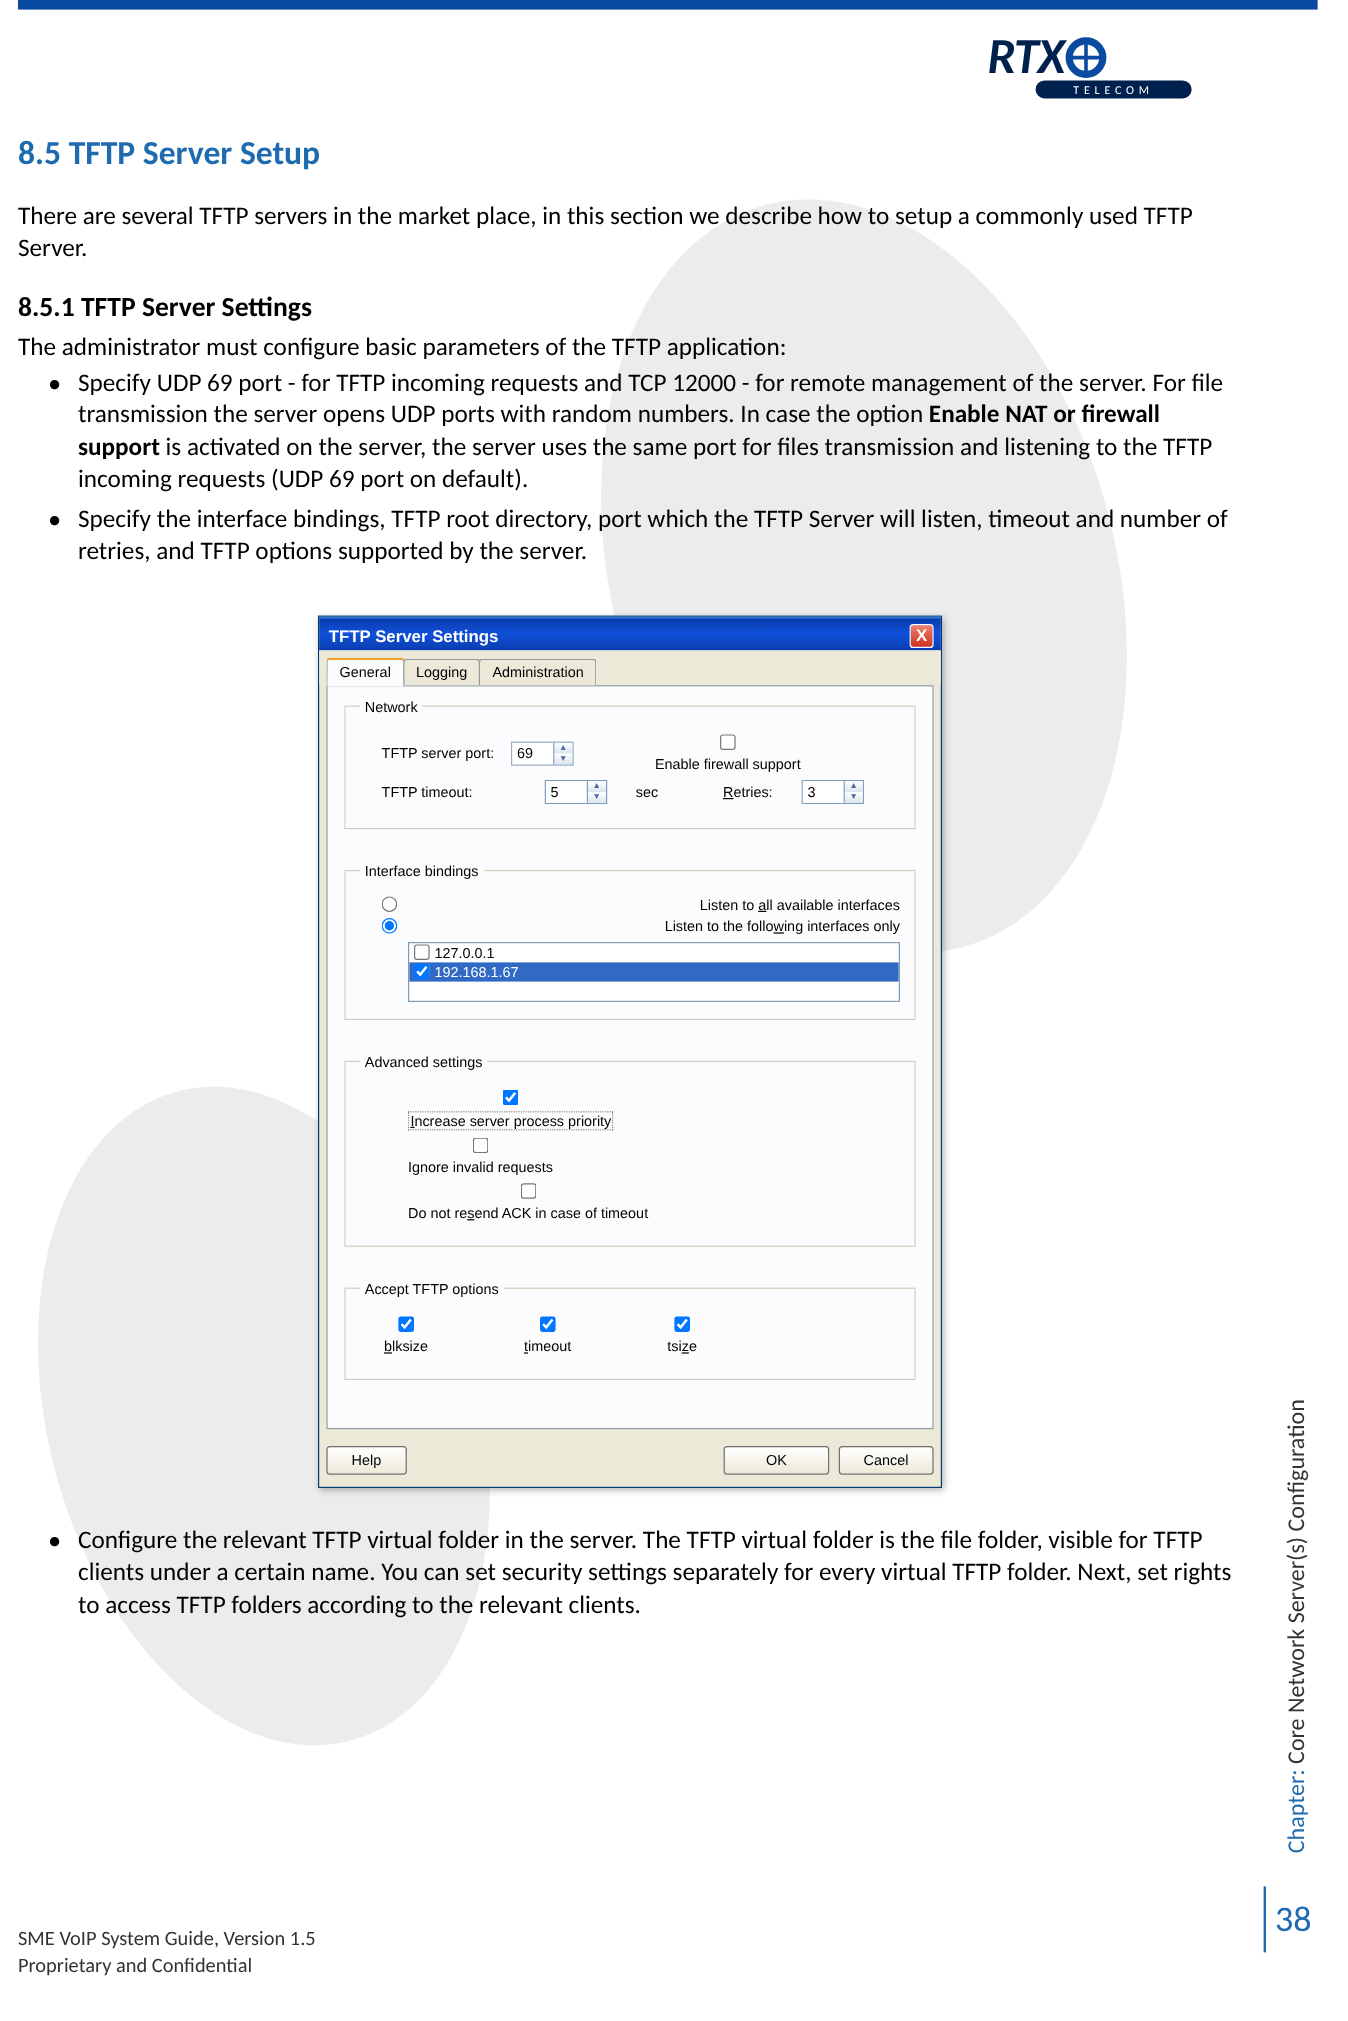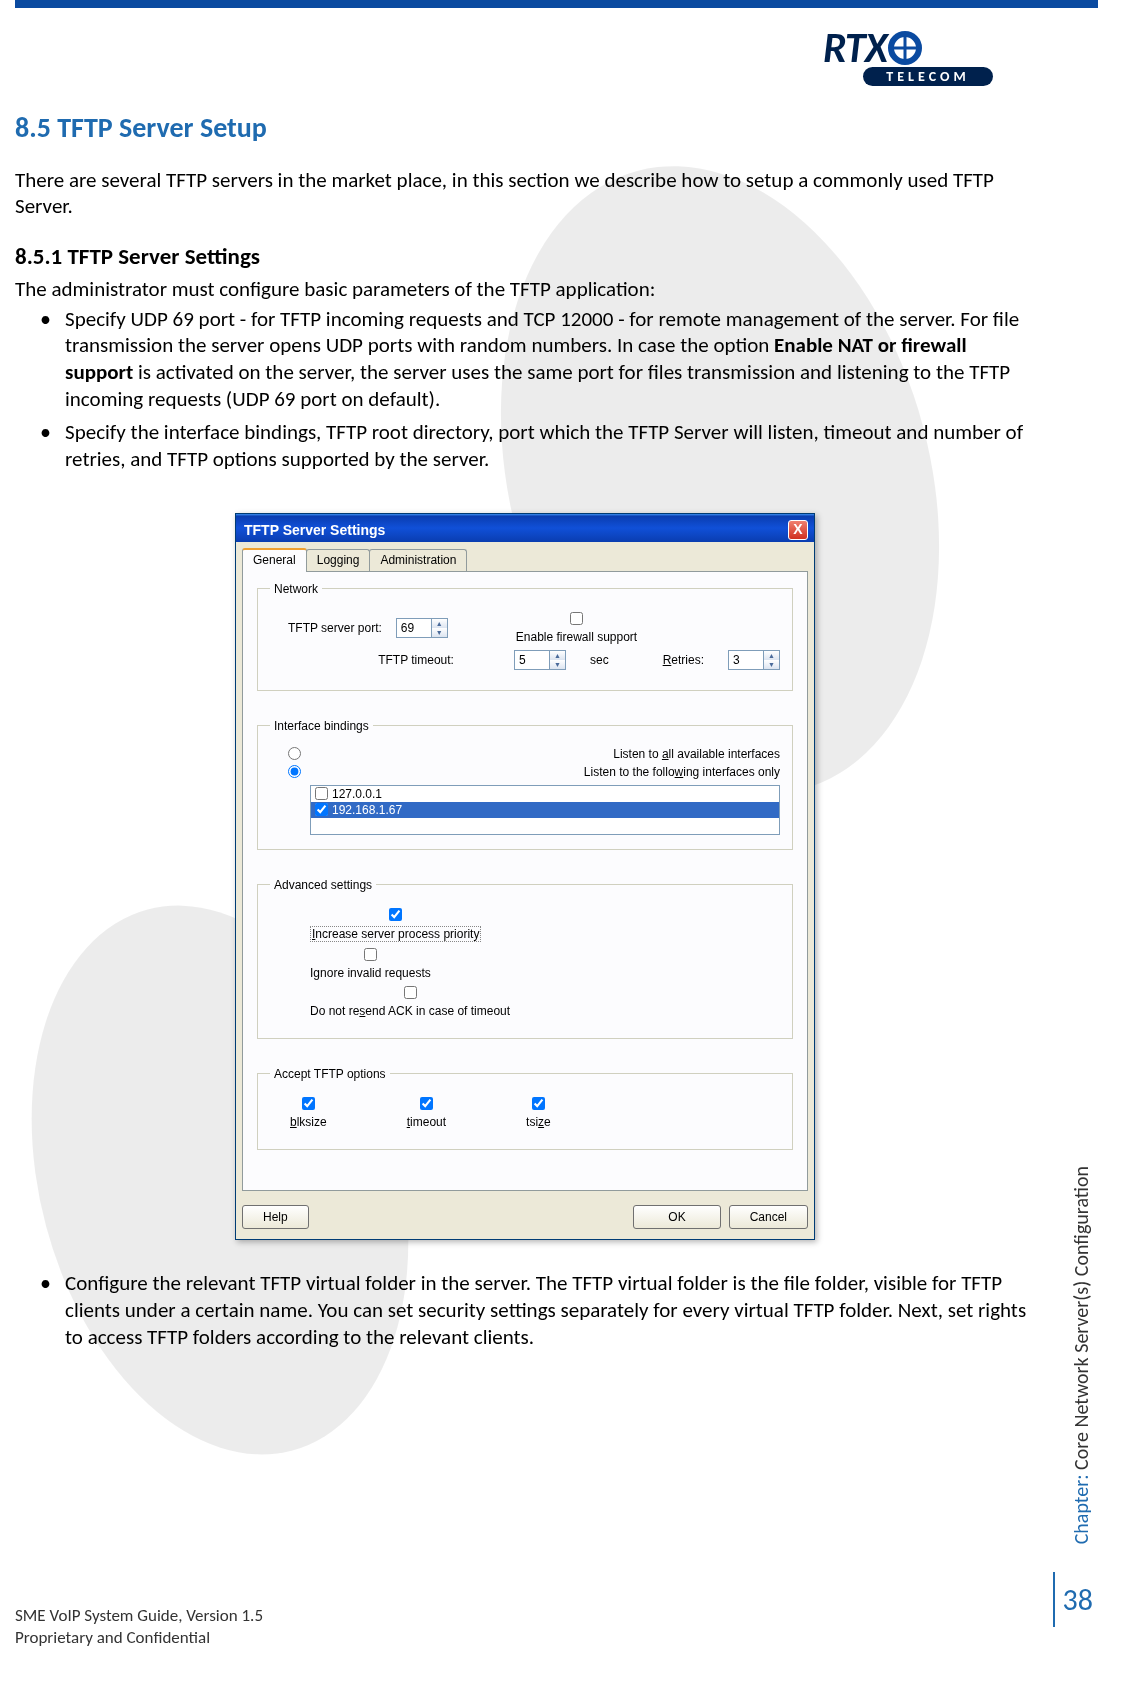--- a/index.html
+++ b/index.html
@@ -17,22 +17,22 @@
     height: 8px;
     background: #0a4aa0;
   }
   .logo {
     position: absolute;
     top: 22px; right: 80px;
     width: 220px;
   }
   .logo-text { font-weight: 900; font-size: 42px; font-style: italic; color:#00214d; letter-spacing:-1px; display:inline-block; vertical-align:middle;}
   .logo-sub {
-    display:block; background:#00214d; color:#fff; font-size:14px; letter-spacing:4px;
-    text-align:center; border-radius:10px; padding:1px 0; width:130px; margin-left:40px; margin-top:-6px; font-weight:bold;
+    display:block; background:#00214d; color:#fff; font-size:10px; letter-spacing:4px;
+    text-align:center; border-radius:10px; padding:1px 0; width:130px; margin-left:40px; margin-top:-6px; font-weight:normal;
   }
   .content {
     position: absolute;
     top: 110px; left: 15px; width: 1020px;
   }
   h1 {
     color: #1f6bb0;
     font-size: 28px;
     font-weight: bold;
     margin-bottom: 22px;
@@ -40,21 +40,21 @@
   p.intro { font-size: 21px; line-height: 1.25; margin-bottom: 22px; }
   h2 { font-size: 23px; font-weight: bold; margin-bottom: 6px; }
   p.sub { font-size: 21px; margin-bottom: 4px; }
   ul.bullets { list-style: none; padding-left: 30px; }
   ul.bullets > li { position: relative; font-size: 21px; line-height: 1.28; margin-bottom: 6px; padding-left: 20px;}
   ul.bullets > li::before { content: "•"; position:absolute; left:-5px; font-size:22px; }
   .bold { font-weight: bold; }
 
   
   .dialog {
-    width: 580px;
+    width: 520px;
     margin: 40px auto 30px auto;
     border: 1px solid #003c74;
     box-shadow: 2px 2px 6px rgba(0,0,0,0.3);
     background: #ece9d8;
     font-family: Tahoma, Arial, sans-serif;
     font-size: 12px;
   }
   .titlebar {
     height: 28px;
     background: linear-gradient(to bottom, #3b8df0 0%, #0a3db0 8%, #1050d8 50%, #0a3db0 100%);
@@ -201,21 +201,21 @@
                 <div>▲</div>
                 <div>▼</div>
               </span>
           </span>
           <span style="width:40px;"></span>
           <label class="cb">
               <input type="checkbox" style="">
               <span>Enable firewall support</span>
             </label>
         </div>
-        <div class="row" style="gap:24px; padding-left:18px;justify-content:flex-end;">
+        <div class="row" style="gap:24px; padding-left:18px;">
           <label>TFTP timeout:</label>
           <span style="width:12px;"></span>
           <span class="spinner">
             <input value="5" style="">
             <span class="arrows">
                 <div>▲</div>
                 <div>▼</div>
               </span>
           </span>
           <span>sec</span>

